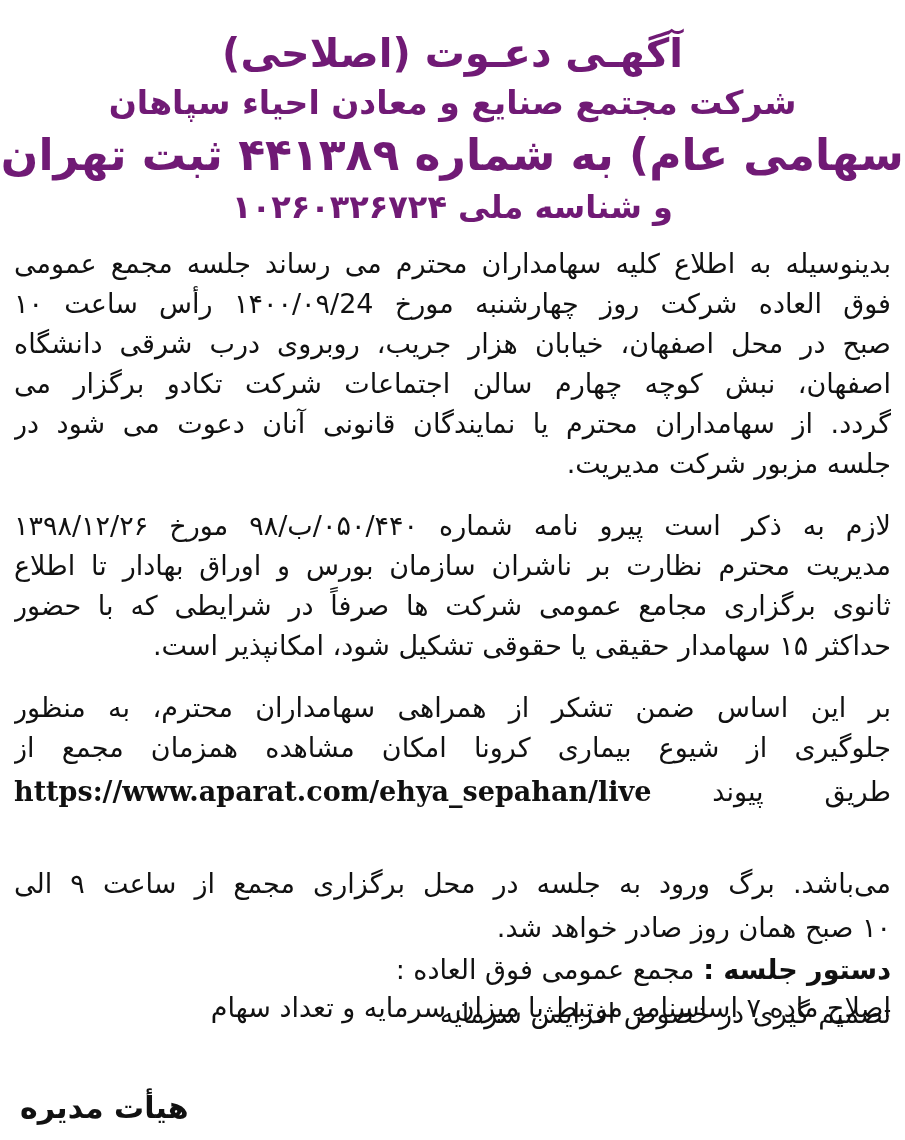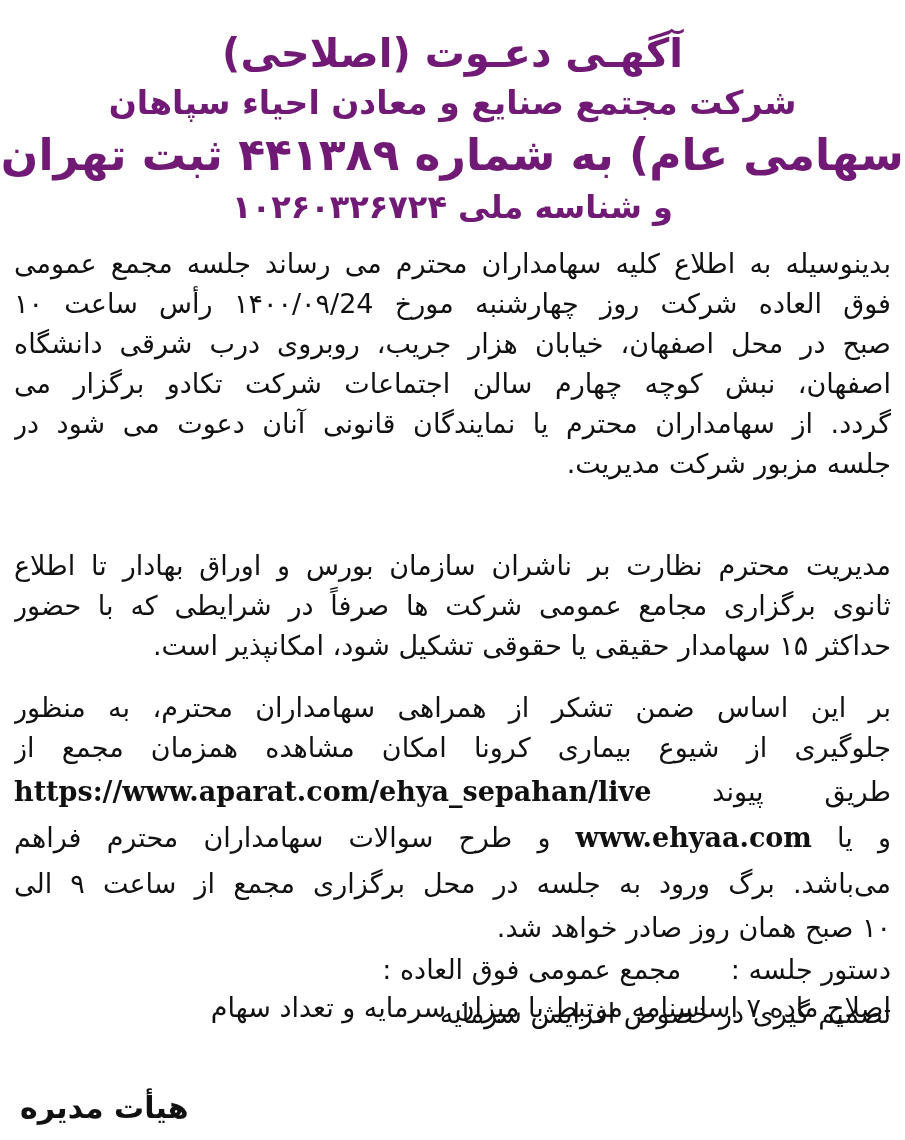--- a/index.html
+++ b/index.html
@@ -9,53 +9,49 @@
   .title{position:absolute;left:0;width:905px;text-align:center;font-weight:bold;color:#701a75;
          font-family:"DejaVu Sans",sans-serif;white-space:nowrap;}
   .t1{top:28px;font-size:40px;line-height:50px;}
   .t2{top:78px;font-size:33px;line-height:50px;}
   .t3{top:130px;font-size:44px;line-height:50px;padding-left:19px;}
   .t4{top:182px;font-size:32px;line-height:50px;}
   .line{position:absolute;left:14px;right:14px;font-size:27px;line-height:40px;height:40px;
         white-space:nowrap;overflow:hidden;text-align:justify;text-align-last:justify;
         font-family:"DejaVu Sans",sans-serif;}
   .line.short{text-align:right;text-align-last:right;}
-  .b{font-weight:normal;margin-left:41px;}
+  .b{font-weight:bold;}
   .sig{position:absolute;right:auto;left:20px;top:1088px;font-size:30px;font-weight:bold;line-height:40px;}
   .ltr{direction:ltr;unicode-bidi:embed;font-family:"DejaVu Serif",serif;font-weight:bold;}
 </style>
 </head>
 <body>
 
 <div class="page">
   <div class="title t1">آگهـی دعـوت (اصلاحی)</div>
   <div class="title t2">شرکت مجتمع صنایع و معادن احیاء سپاهان</div>
   <div class="title t3">(سهامی عام) به شماره ۴۴۱۳۸۹ ثبت تهران</div>
   <div class="title t4">و شناسه ملی ۱۰۲۶۰۳۲۶۷۲۴</div>
 
   <div class="line" style="top:244px">بدینوسیله به اطلاع کلیه سهامداران محترم می رساند جلسه مجمع عمومی</div>
   <div class="line" style="top:284px">فوق العاده شرکت روز چهارشنبه مورخ ۱۴۰۰/۰۹/24 رأس ساعت ۱۰</div>
   <div class="line" style="top:324px">صبح در محل اصفهان، خیابان هزار جریب، روبروی درب شرقی دانشگاه</div>
   <div class="line" style="top:364px">اصفهان، نبش کوچه چهارم سالن اجتماعات شرکت تکادو برگزار می</div>
   <div class="line" style="top:404px">گردد. از سهامداران محترم یا نمایندگان قانونی آنان دعوت می شود در</div>
   <div class="line short" style="top:444px">جلسه مزبور شرکت مدیریت.</div>
+  <div class="line" style="top:506px">لازم به ذکر است پیرو نامه شماره ۰۵۰/۴۴۰/ب/۹۸ مورخ ۱۳۹۸/۱۲/۲۶</div>
   <div class="line" style="top:546px">مدیریت محترم نظارت بر ناشران سازمان بورس و اوراق بهادار تا اطلاع</div>
   <div class="line" style="top:586px">ثانوی برگزاری مجامع عمومی شرکت ها صرفاً در شرایطی که با حضور</div>
   <div class="line short" style="top:626px">حداکثر ۱۵ سهامدار حقیقی یا حقوقی تشکیل شود، امکانپذیر است.</div>
   <div class="line" style="top:688px">بر این اساس ضمن تشکر از همراهی سهامداران محترم، به منظور</div>
   <div class="line" style="top:728px">جلوگیری از شیوع بیماری کرونا امکان مشاهده همزمان مجمع از</div>
 
   <div class="line" style="top:772px">
     <span>طریق پیوند</span>
     <span class="ltr">https://www.aparat.com/ehya_sepahan/live</span>
-  </div>
-  <div class="line" style="top:818px">
-    <span>و یا</span>
-    <span class="ltr">www.ehyaa.com</span>
-    <span>و طرح سوالات سهامداران محترم فراهم</span>
   </div>
   <div class="line" style="top:864px">می‌باشد. برگ ورود به جلسه در محل برگزاری مجمع از ساعت ۹ الی</div>
   <div class="line short" style="top:908px">۱۰ صبح همان روز صادر خواهد شد.</div>
 
   <div class="line short" style="top:950px">
     <span class="b">دستور جلسه :</span>
     <span>مجمع عمومی فوق العاده :</span>
   </div>
   <div class="line short" style="top:994px">تصمیم گیری در خصوص افزایش سرمایه</div>
   <div class="line short" style="top:988px">اصلاح ماده ۷ اساسنامه مرتبط با میزان سرمایه و تعداد سهام</div>

